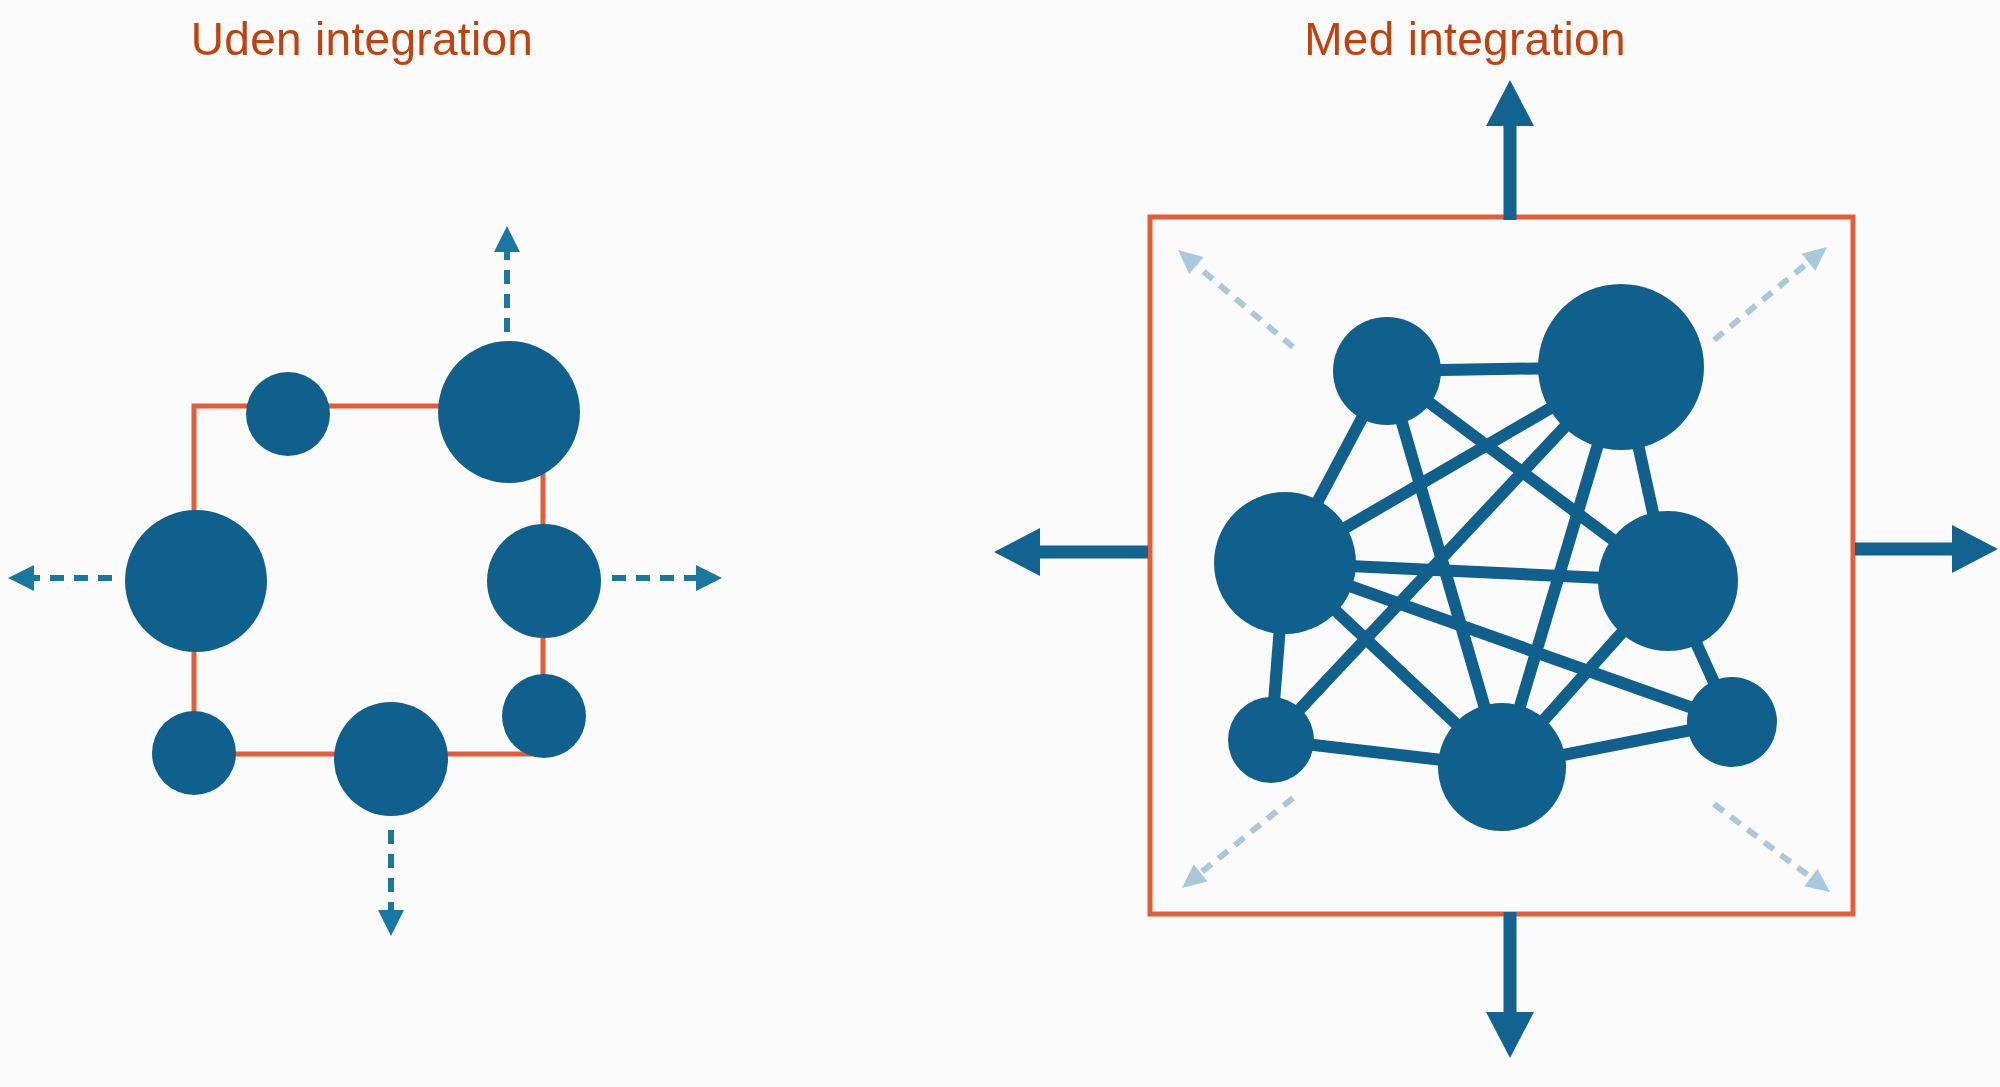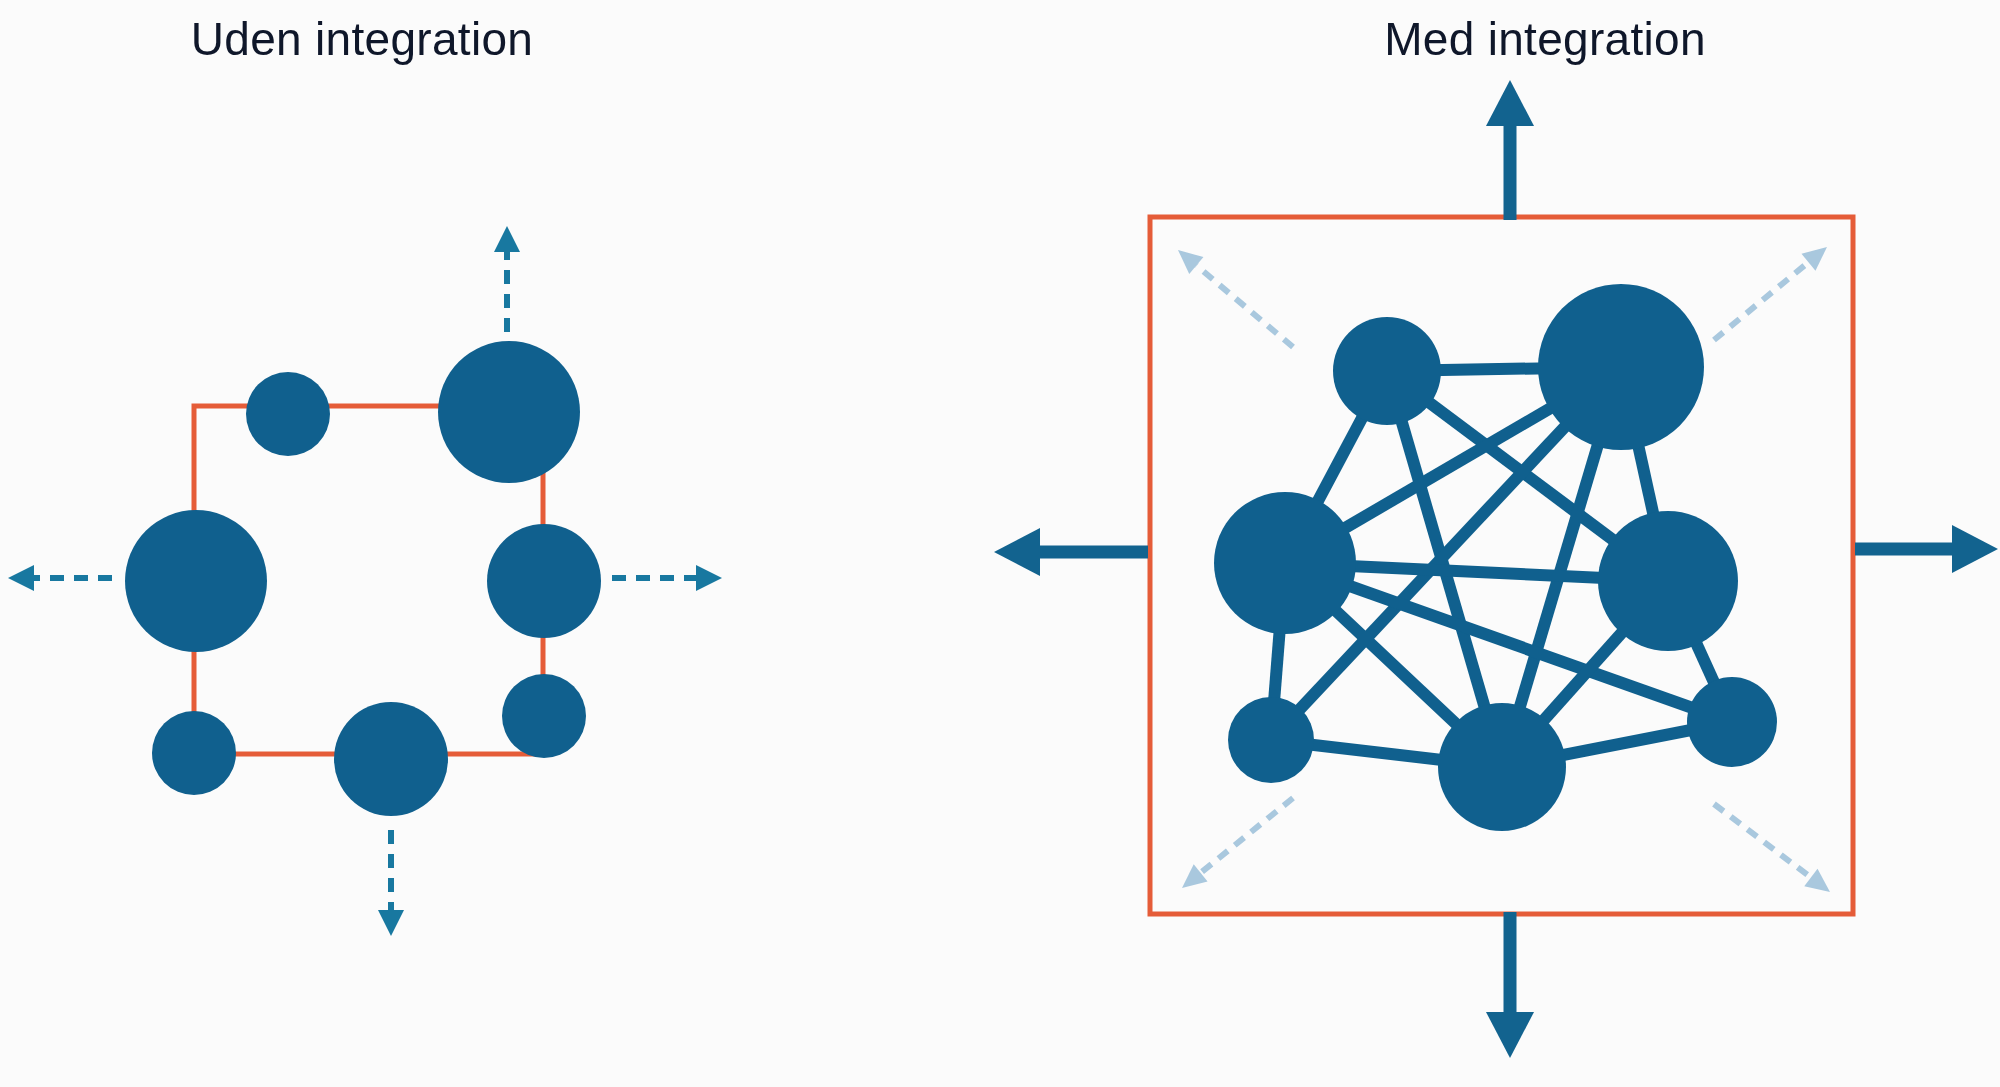--- a/index.html
+++ b/index.html
@@ -2,24 +2,24 @@
 <html><head>
 <meta charset="utf-8">
 <style>
   html,body{margin:0;padding:0;background:#fbfbfb;}
   .canvas{
     position:relative;width:2000px;height:1087px;background:#fbfbfb;
     overflow:hidden;font-family:"Liberation Sans",sans-serif;
   }
   .panel-title{
     position:absolute;top:12px;font-size:46px;font-weight:500;
-    color:#0f172a;text-align:center;letter-spacing:0.3px;
+    color:#c2410c;text-align:center;letter-spacing:0.3px;
   }
   #left-title{left:140px;width:444px;}
-  #right-title{left:1320px;width:450px;}
+  #right-title{left:1240px;width:450px;}
   svg{position:absolute;left:0;top:0;display:block;}
 </style>
 </head>
 <body>
 
 <div class="canvas">
   <div class="panel-title" id="left-title">Uden integration</div>
   <div class="panel-title" id="right-title">Med integration</div>
   <svg id="diagram" width="2000" height="1087" viewBox="0 0 2000 1087">
       <g>

